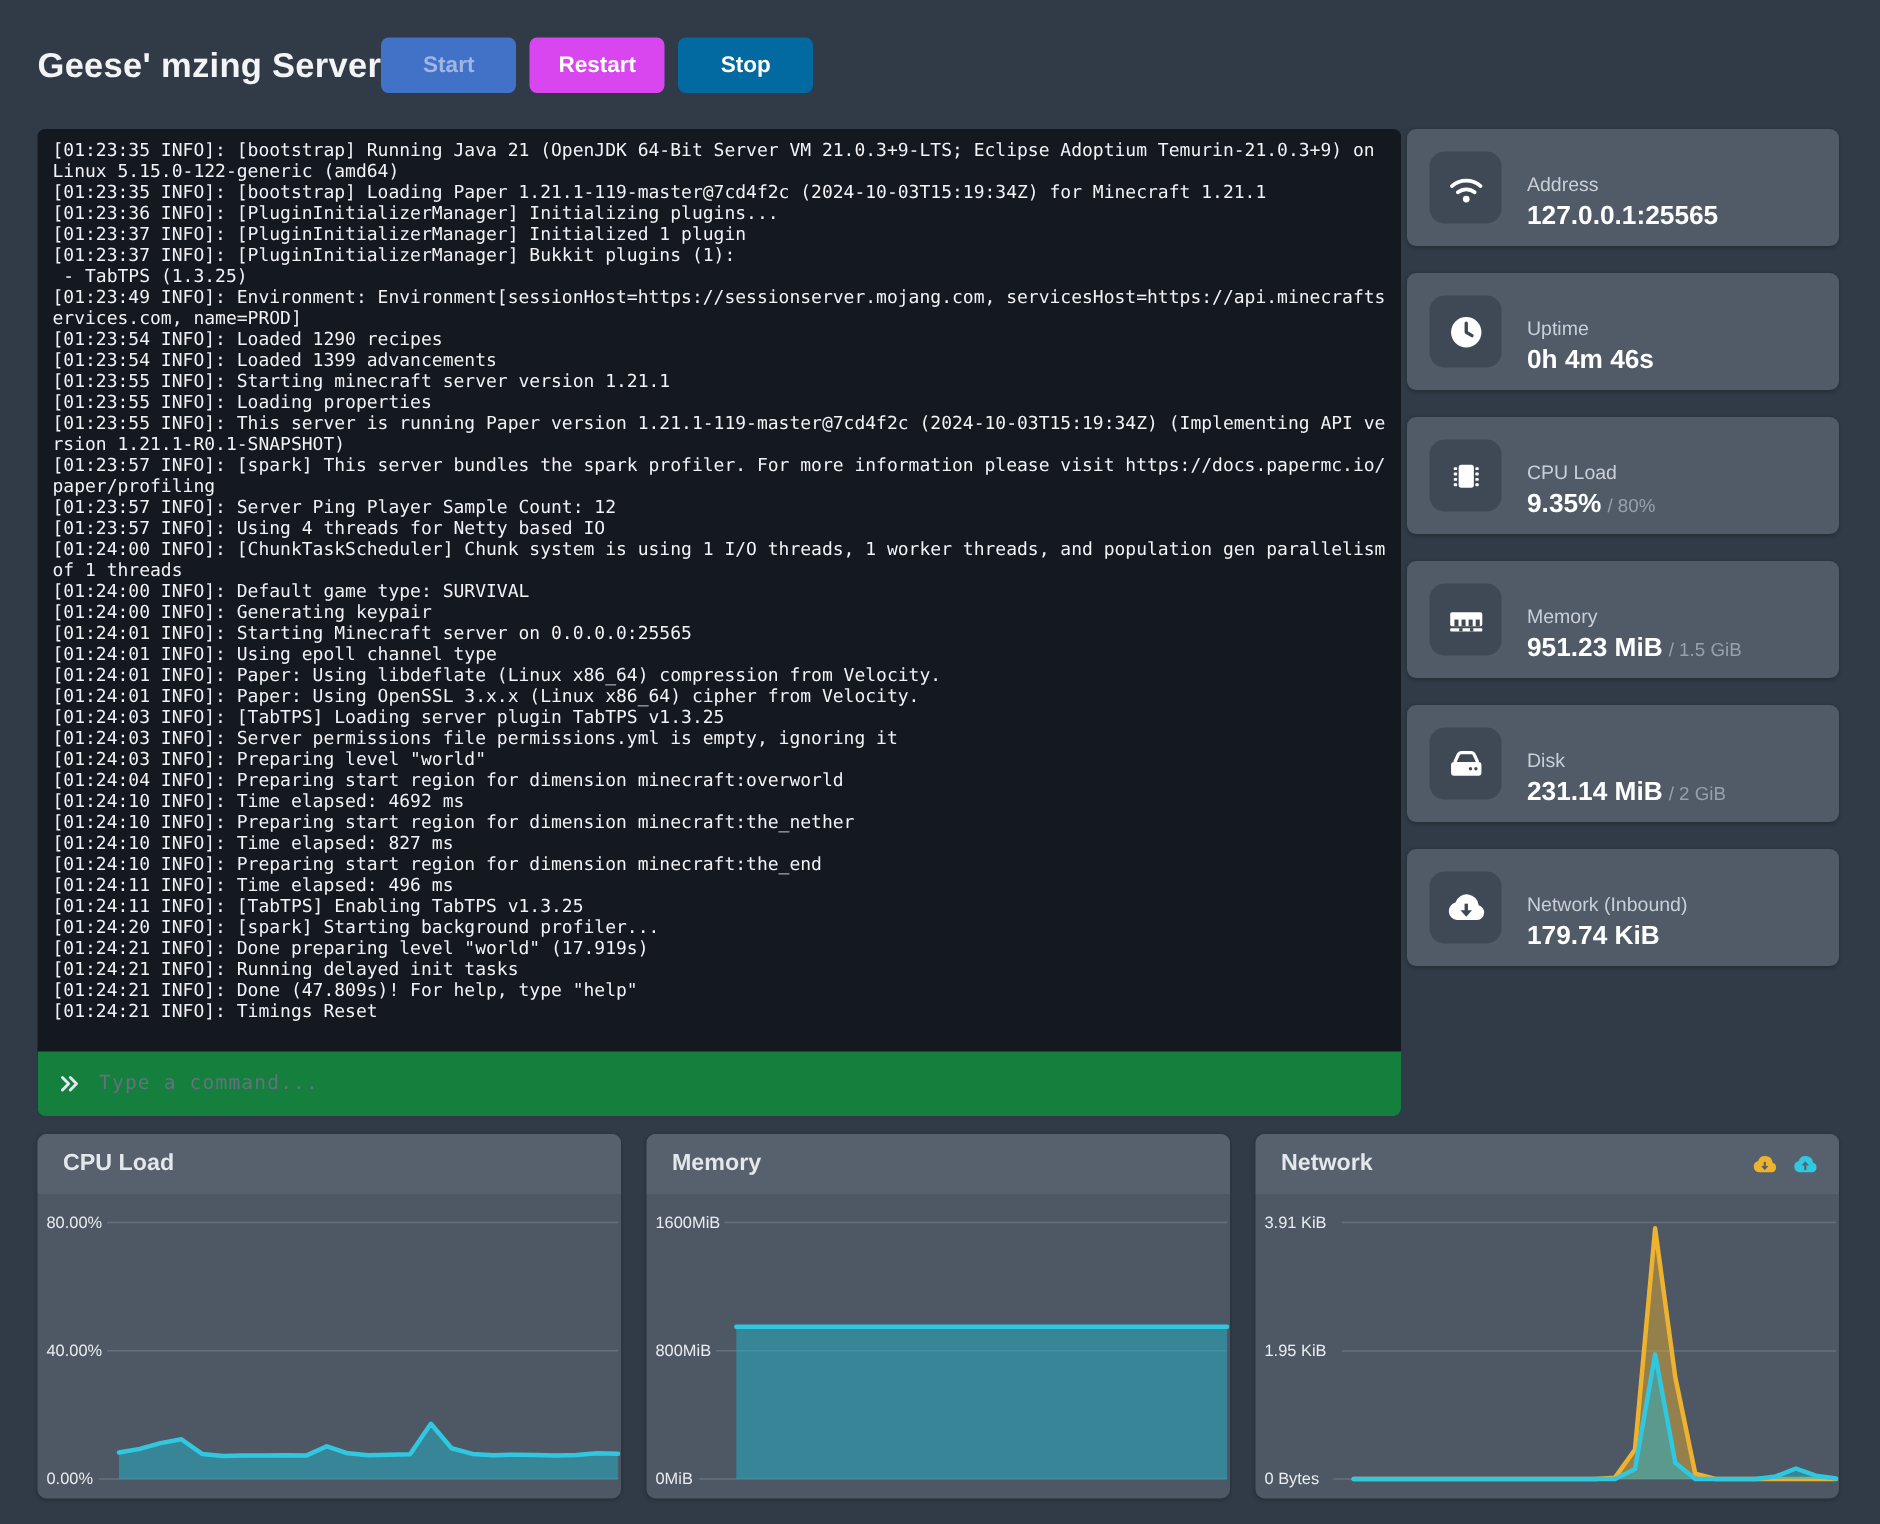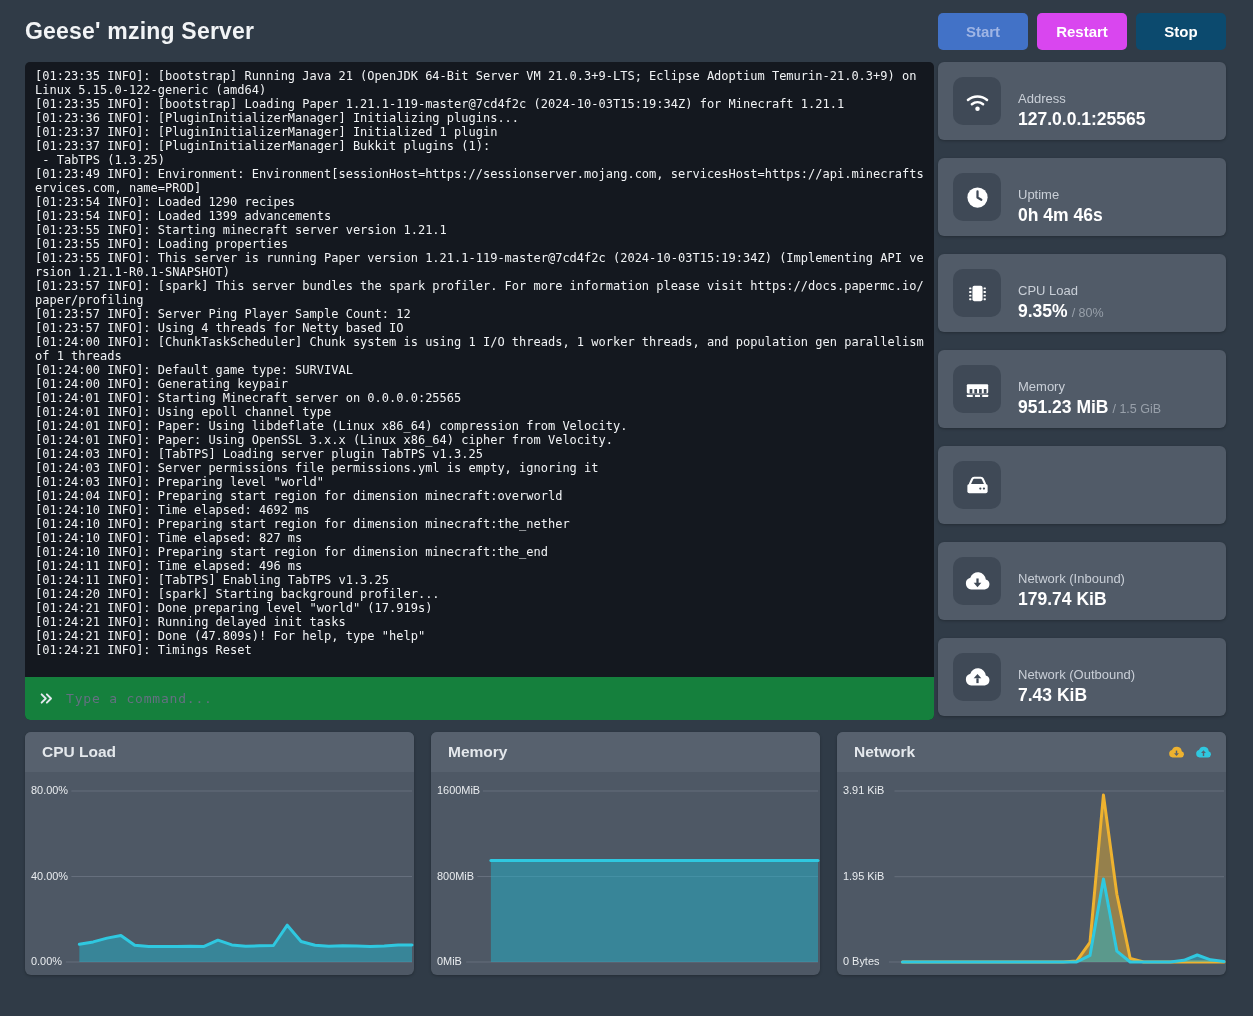--- a/index.html
+++ b/index.html
@@ -5,27 +5,27 @@
   * { box-sizing: border-box; margin: 0; padding: 0; }
   html,body { width:1253px; height:1016px; overflow:hidden; }
   body {
     background:#303b47;
     font-family:"Liberation Sans", sans-serif;
     color:#fff;
   }
   .page { padding:0 27px 0 25px; }
 
   
-  .topbar { height:62px; display:flex; align-items:center; justify-content:space-between; }
+  .topbar { height:86px; display:flex; align-items:center; }
   .page-title { font-size:23px; font-weight:700; color:#f2f4f6; letter-spacing:.2px; }
   .actions { display:flex; gap:9px; }
   .btn { width:90px; height:37px; border:0; border-radius:5px; font:700 15px "Liberation Sans",sans-serif; cursor:pointer; }
   .btn-start   { background:#4272c7; color:#9fb5e5; }
   .btn-restart { background:#d946ef; color:#ffffff; }
-  .btn-stop    { background:#0c4a6e; color:#ffffff; }
+  .btn-stop    { background:#0369a1; color:#ffffff; }
 
   
   .main { display:flex; gap:4px; }
 
   .console { flex:1; height:658px; background:#14181f; border-radius:5px; display:flex; flex-direction:column; overflow:hidden; }
   .console-log {
     flex:1; overflow:hidden; padding:7px 10px;
     font:12px/14px "DejaVu Sans Mono", monospace; color:#f1f3f5;
     white-space:pre-wrap; word-break:break-all;
   }
@@ -188,45 +188,36 @@
         </div>
         <div class="stat-card">
           <div class="tile">
             <svg viewBox="0 0 24 24">
               <path d="M5.2 10.8 7.3 6.2A1.9 1.9 0 0 1 9 5.1h6a1.9 1.9 0 0 1 1.7 1.1l2.1 4.6" stroke="currentColor" stroke-width="1.9" fill="none" stroke-linejoin="round"></path>
               <rect x="3" y="10.6" width="18" height="8.2" rx="1.7" fill="currentColor"></rect>
               <circle cx="17.7" cy="14.7" r="1" fill="var(--cut)"></circle>
               <circle cx="14.5" cy="14.7" r="1" fill="var(--cut)"></circle>
             </svg>
           </div>
+          <div class="stat-text">
+            <div class="stat-label">Disk</div>
+            <div class="stat-value"><span>231.14 MiB</span><span class="stat-limit">/ 2 GiB</span></div>
+          </div>
         </div>
         <div class="stat-card">
           <div class="tile">
             <svg viewBox="0 0 24 24">
               <path fill="currentColor" d="M19.4 10.2A7.1 7.1 0 0 0 5.6 8.6 5.3 5.3 0 0 0 6.5 19h12a4.5 4.5 0 0 0 .9-8.8z"></path>
               <rect x="11" y="9.3" width="2" height="4.3" fill="var(--cut)"></rect>
               <path d="M8.6 13.2h6.8L12 17.1z" fill="var(--cut)"></path>
             </svg>
           </div>
           <div class="stat-text">
             <div class="stat-label">Network (Inbound)</div>
             <div class="stat-value"><span>179.74 KiB</span></div>
-          </div>
-        </div>
-        <div class="stat-card">
-          <div class="tile">
-            <svg viewBox="0 0 24 24">
-              <path fill="currentColor" d="M19.4 10.2A7.1 7.1 0 0 0 5.6 8.6 5.3 5.3 0 0 0 6.5 19h12a4.5 4.5 0 0 0 .9-8.8z"></path>
-              <path d="M12 8.8 8.6 12.7h6.8z" fill="var(--cut)"></path>
-              <rect x="11" y="12.7" width="2" height="4.3" fill="var(--cut)"></rect>
-            </svg>
-          </div>
-          <div class="stat-text">
-            <div class="stat-label">Network (Outbound)</div>
-            <div class="stat-value"><span>7.43 KiB</span></div>
           </div>
         </div>
       </div>
   </div>
 
   <div class="charts">
     <div class="chart-card">
       <div class="chart-header">
         <span class="chart-title">CPU Load</span>
         <span class="chart-legend"></span>

